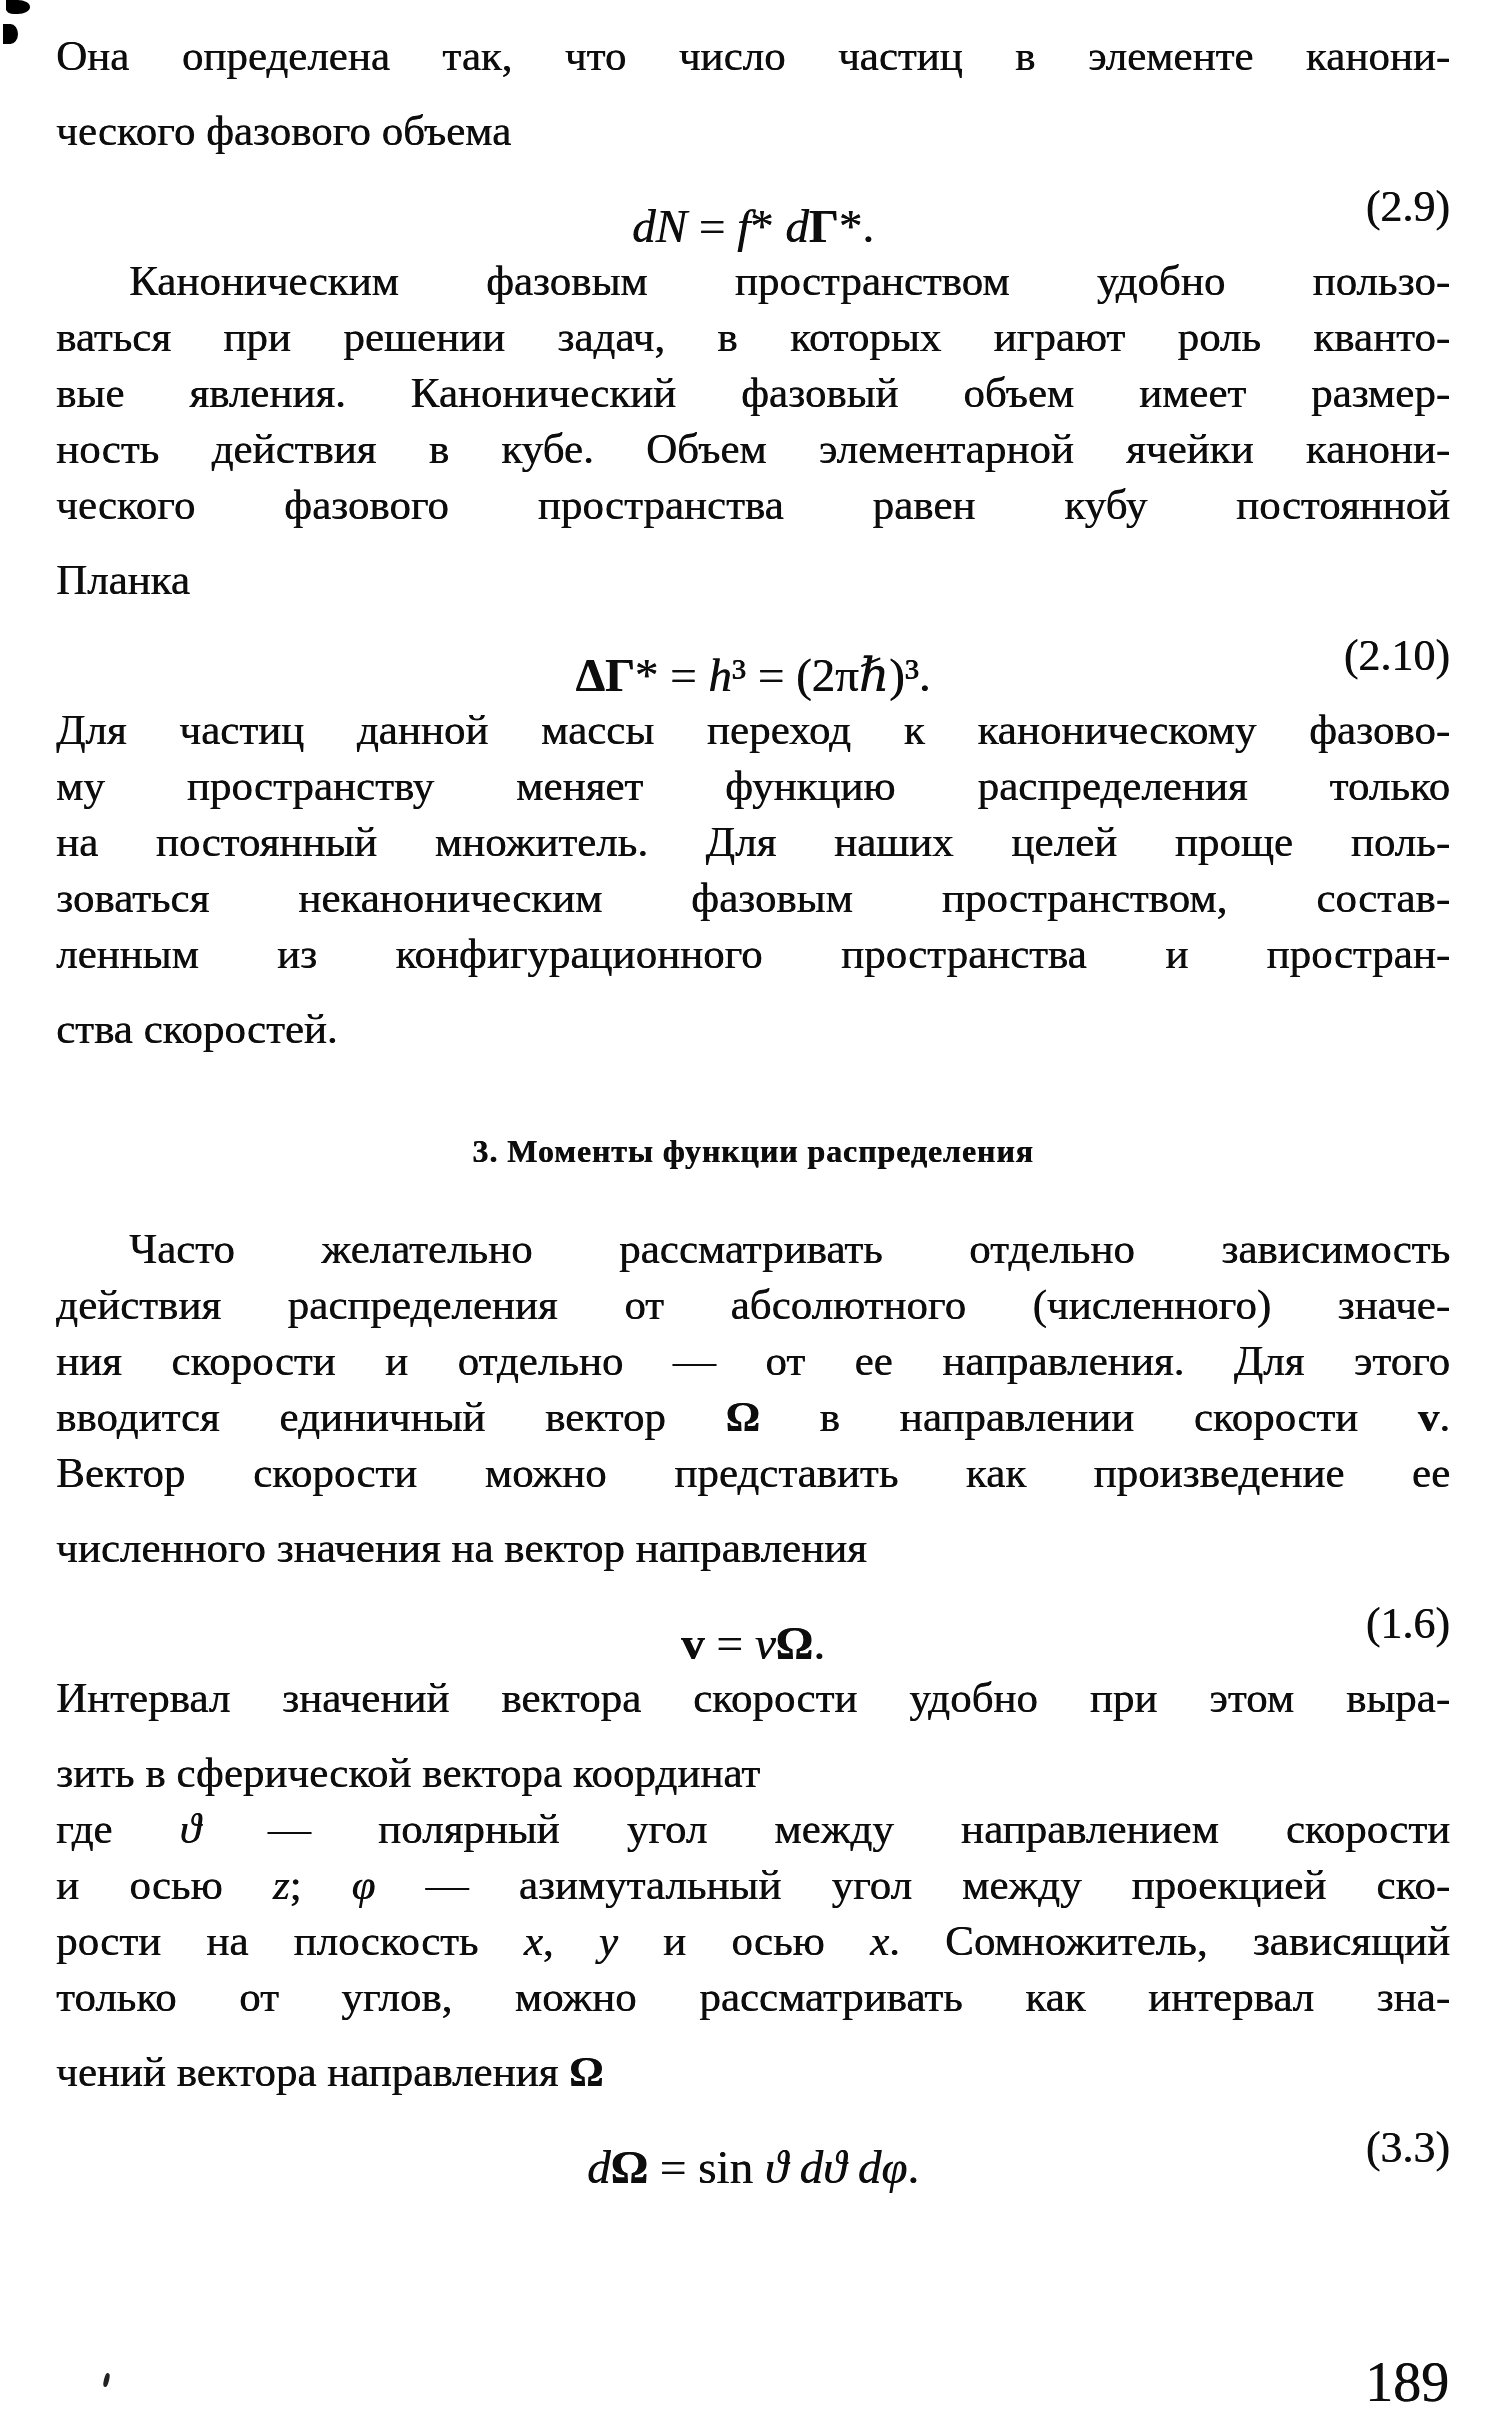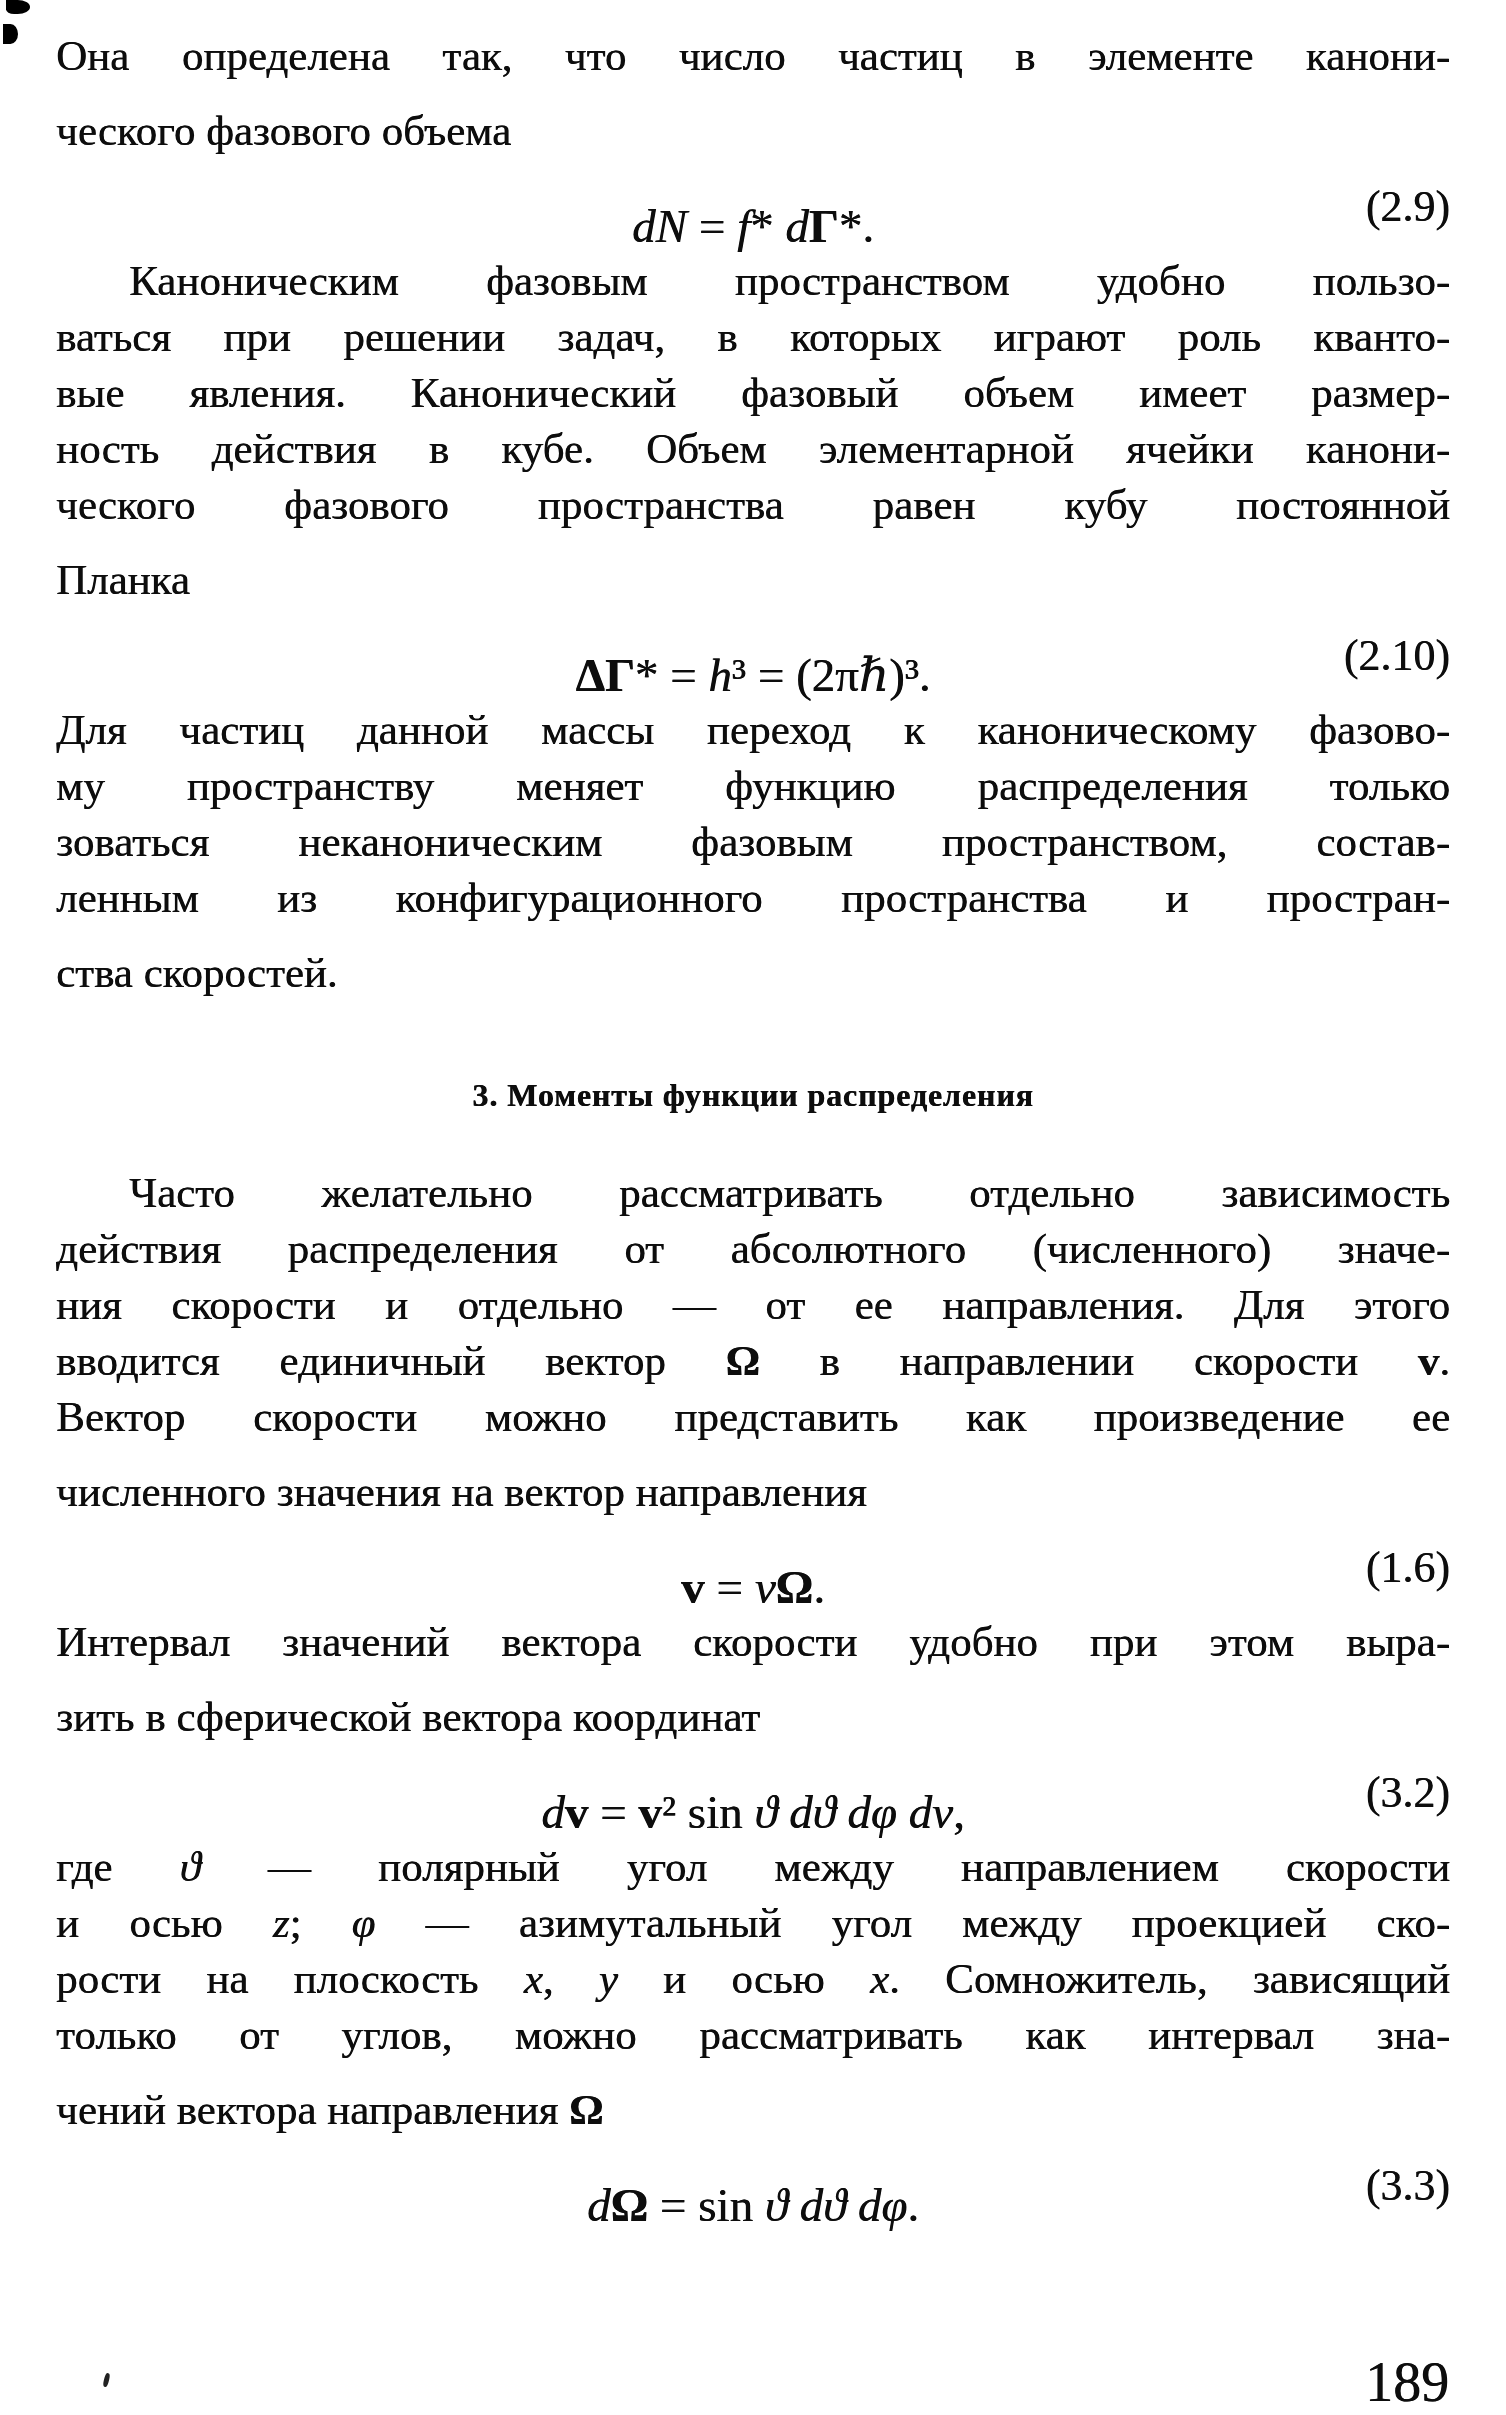--- a/index.html
+++ b/index.html
@@ -89,20 +89,21 @@
       <div class="line">ческого фазового пространства равен кубу постоянной</div>
       <div class="line last">Планка</div>
     </div>
     <div class="eq-row">
       <span class="eq-body"><span class="s-b">ΔΓ</span><span class="s-r">* = </span><span class="s-i">h</span><span class="s-r">³ = (2π</span><span class="s-i">ℏ</span><span class="s-r">)³.</span></span>
       <span class="eq-num">(2.10)</span>
     </div>
     <div class="para">
       <div class="line">Для частиц данной массы переход к каноническому фазово-</div>
       <div class="line">му пространству меняет функцию распределения только</div>
+      <div class="line">на постоянный множитель. Для наших целей проще поль-</div>
       <div class="line">зоваться неканоническим фазовым пространством, состав-</div>
       <div class="line">ленным из конфигурационного пространства и простран-</div>
       <div class="line last">ства скоростей.</div>
     </div>
     <div class="heading">3. Моменты функции распределения</div>
     <div class="para indent">
       <div class="line">Часто желательно рассматривать отдельно зависимость</div>
       <div class="line">действия распределения от абсолютного (численного) значе-</div>
       <div class="line">ния скорости и отдельно — от ее направления. Для этого</div>
       <div class="line">вводится единичный вектор <b>Ω</b> в направлении скорости <b>v</b>.</div>
@@ -110,24 +111,20 @@
       <div class="line last">численного значения на вектор направления</div>
     </div>
     <div class="eq-row">
       <span class="eq-body"><span class="s-b">v</span><span class="s-r"> = </span><span class="s-i">v</span><span class="s-b">Ω</span><span class="s-r">.</span></span>
       <span class="eq-num">(1.6)</span>
     </div>
     <div class="para">
       <div class="line">Интервал значений вектора скорости удобно при этом выра-</div>
       <div class="line last">зить в сферической вектора координат</div>
     </div>
-    <div class="eq-row">
-      <span class="eq-body"><span class="s-i">d</span><span class="s-b">v</span><span class="s-r"> = </span><span class="s-b">v</span><span class="s-r">² sin </span><span class="s-i">ϑ </span><span class="s-i">dϑ dφ dv</span><span class="s-r">,</span></span>
-      <span class="eq-num">(3.2)</span>
-    </div>
     <div class="para">
       <div class="line">где <i>ϑ</i> — полярный угол между направлением скорости</div>
       <div class="line">и осью <i>z</i>; <i>φ</i> — азимутальный угол между проекцией ско-</div>
       <div class="line">рости на плоскость <i>x</i>, <i>y</i> и осью <i>x</i>. Сомножитель, зависящий</div>
       <div class="line">только от углов, можно рассматривать как интервал зна-</div>
       <div class="line last">чений вектора направления <b>Ω</b></div>
     </div>
     <div class="eq-row">
       <span class="eq-body"><span class="s-i">d</span><span class="s-b">Ω</span><span class="s-r"> = sin </span><span class="s-i">ϑ </span><span class="s-i">dϑ dφ</span><span class="s-r">.</span></span>
       <span class="eq-num">(3.3)</span>

